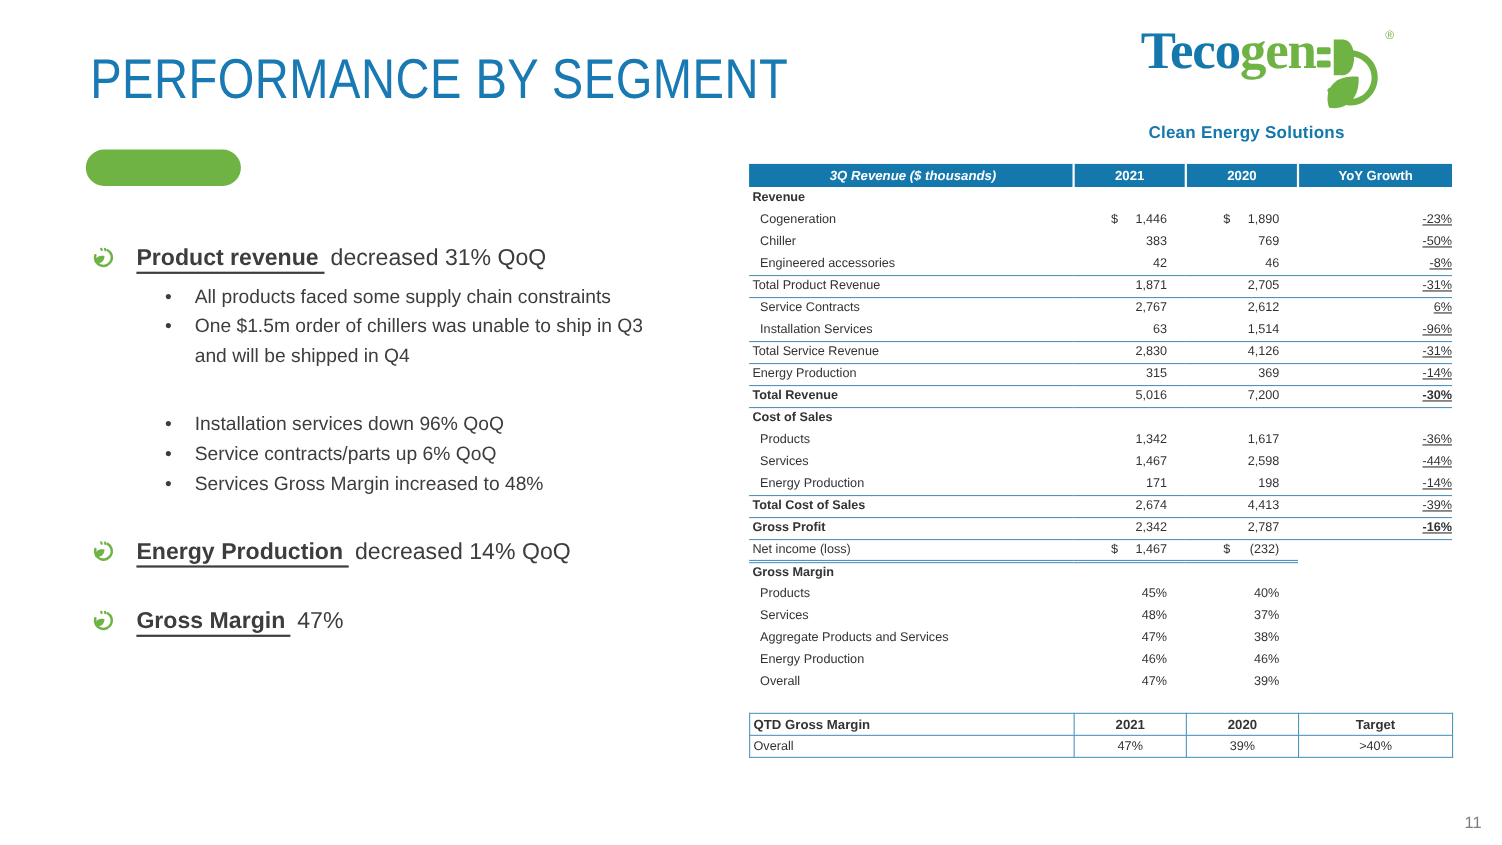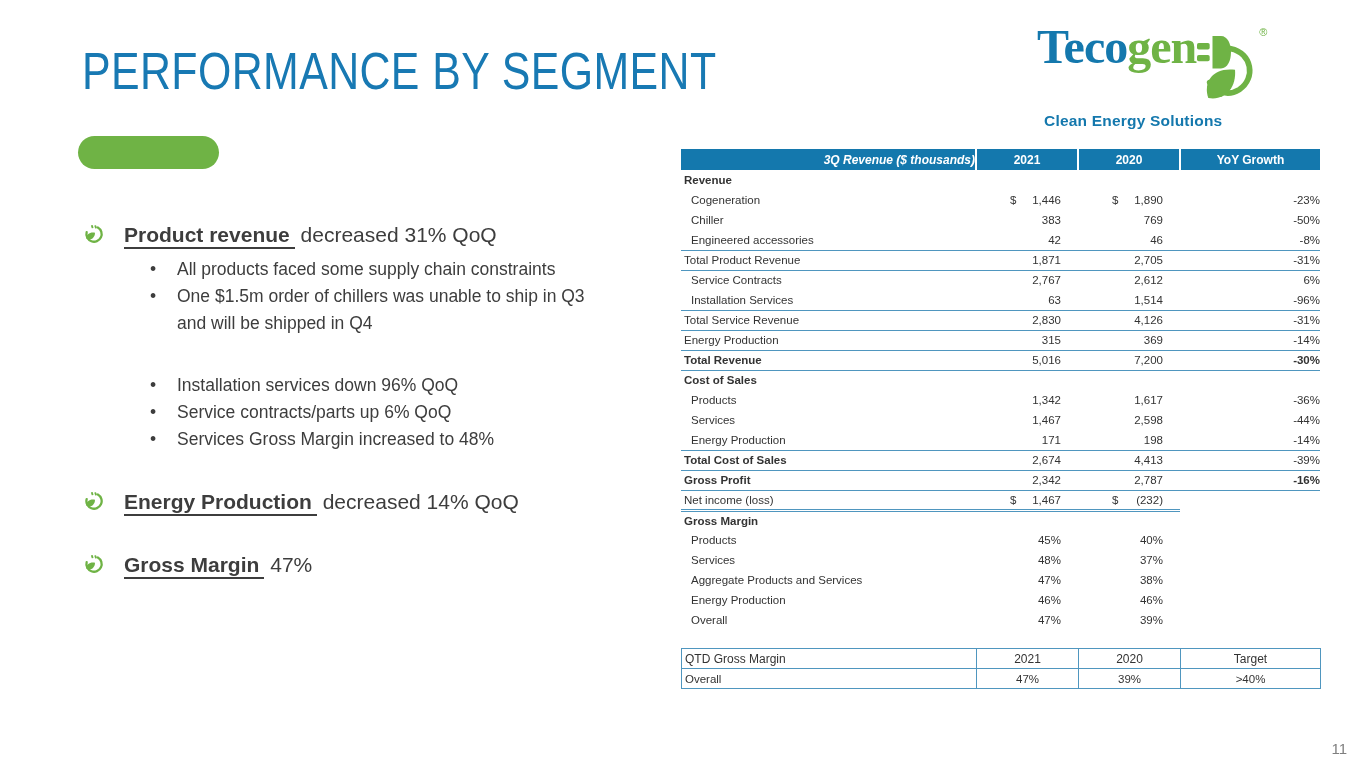--- a/index.html
+++ b/index.html
@@ -60,40 +60,40 @@
   }
   .subs li::before{content:"\2022";position:absolute;left:0;top:0;}
 
   
   table{border-collapse:collapse;table-layout:fixed;}
   .rev{position:absolute;left:681px;top:149px;width:639px;font-size:11.5px;color:#333;}
   .rev th{
     background:var(--accent_blue);color:#fff;font-weight:bold;height:21px;
     font-size:12px;text-align:center;padding:0;
   }
-  .rev th.h-label{text-align:right;font-style:italic;padding-left:4px;}
+  .rev th.h-label{text-align:center;font-style:italic;padding-left:4px;}
   .rev th + th{border-left:2px solid #fff;}
   .rev td{height:20px;padding:0;vertical-align:middle;overflow:hidden;}
   .rev tr.b td{border-bottom:1px solid var(--table_line);}
   .rev tr.dbl td{border-bottom:3px double var(--table_line);}
   .rev tr.dbl td.yoy{border-bottom:none;}
   .lab{padding-left:3px !important;text-align:left;}
   .lab.ind{padding-left:10px !important;}
   .bold{font-weight:bold;}
   .num{display:flex;padding:0 17px 0 34px;}
   .num .val{margin-left:auto;}
-  .yoy{text-align:right;padding-right:3px;}
+  .yoy{text-align:right;padding-right:3px;text-decoration:underline;}
 
   
   .qtd{
     position:absolute;left:681px;top:648px;width:639px;font-size:11.5px;color:#333;
     border:1px solid var(--table_line);
   }
   .qtd th,.qtd td{border:1px solid var(--table_line);height:20px;padding:0;}
-  .qtd th{font-weight:normal;font-size:12px;text-align:center;background:#fff;color:#333;}
+  .qtd th{font-weight:bold;font-size:12px;text-align:center;background:#fff;color:#333;}
   .qtd th.h-label{text-align:left;padding-left:3px;}
   .qtd td.lab{text-align:left;}
   .qtd td.c{text-align:center;}
 
   .pagenum{position:absolute;right:18px;bottom:11px;font-size:15px;color:var(--page_number_gray);}
 </style>
 </head>
 <body>
 
 <div class="slide">

